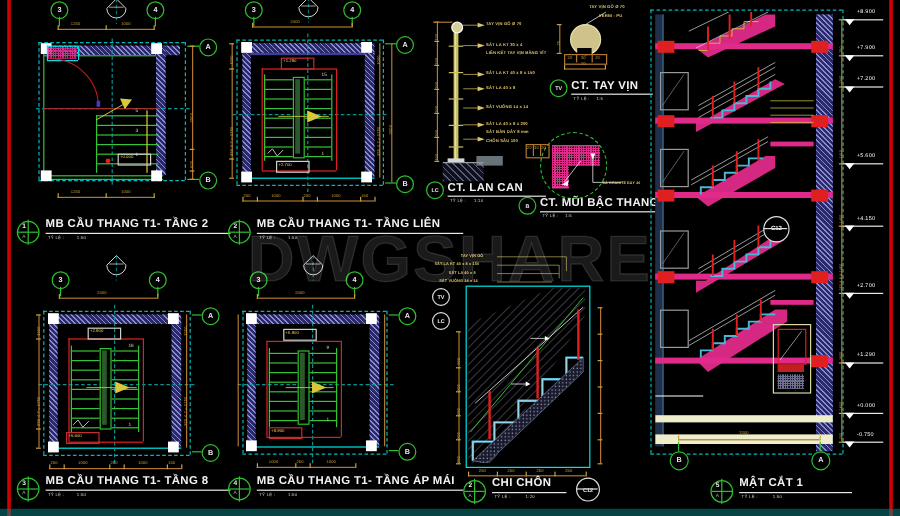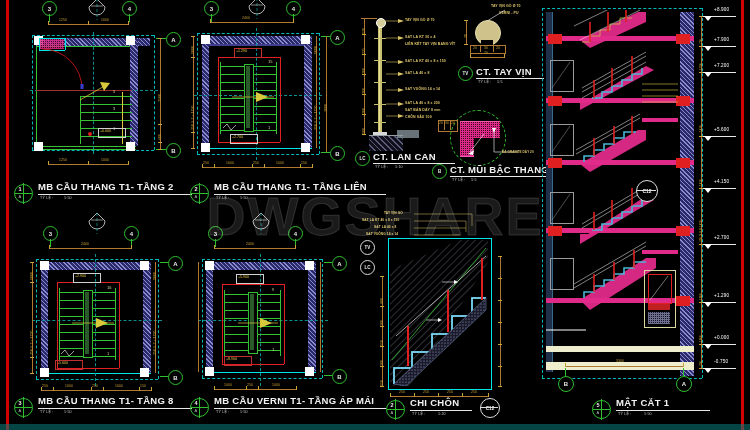--- a/index.html
+++ b/index.html
@@ -564,21 +564,21 @@
     <div class="t t-dim" style="left:82px;top:172px;">1000</div>
   </div>
 
   <div class="abs" style="left:190px;top:396px;">
     <div class="tb-circ" style="left:0;top:2px;">
       <div class="tc-hl"></div>
         <div class="tc-vl"></div>
       <div class="tc-num">4</div>
       <div class="tc-sub">A</div>
     </div>
-    <div class="t t-title" style="left:24px;top:0px;">MB CẦU VERNI T1- TẦNG ÁP MÁI</div>
+    <div class="t t-title" style="left:24px;top:0px;">MB CẦU THANG T1- TẦNG ÁP MÁI</div>
     <div class="tb-rule" style="left:24px;top:12px;width:172px;"></div>
     <div class="t t-scale" style="left:26px;top:15px;">TỸ LỆ :</div>
     <div class="t t-scale" style="left:50px;top:15px;">1:50</div>
   </div>
 
   <div class="abs" style="left:455px;top:4px;width:95px;height:90px;">
     <div class="t t-note" style="left:36px;top:1px;">TAY VỊN GỖ Ø 70</div>
     <div class="t t-note" style="left:44px;top:8px;">VERNI - PU</div>
     <svg class="abs" style="left:20px;top:4px;" width="40" height="22">
       <line x1="4" y1="18" x2="30" y2="2" stroke="#ffffff" stroke-width="0.6"></line>

